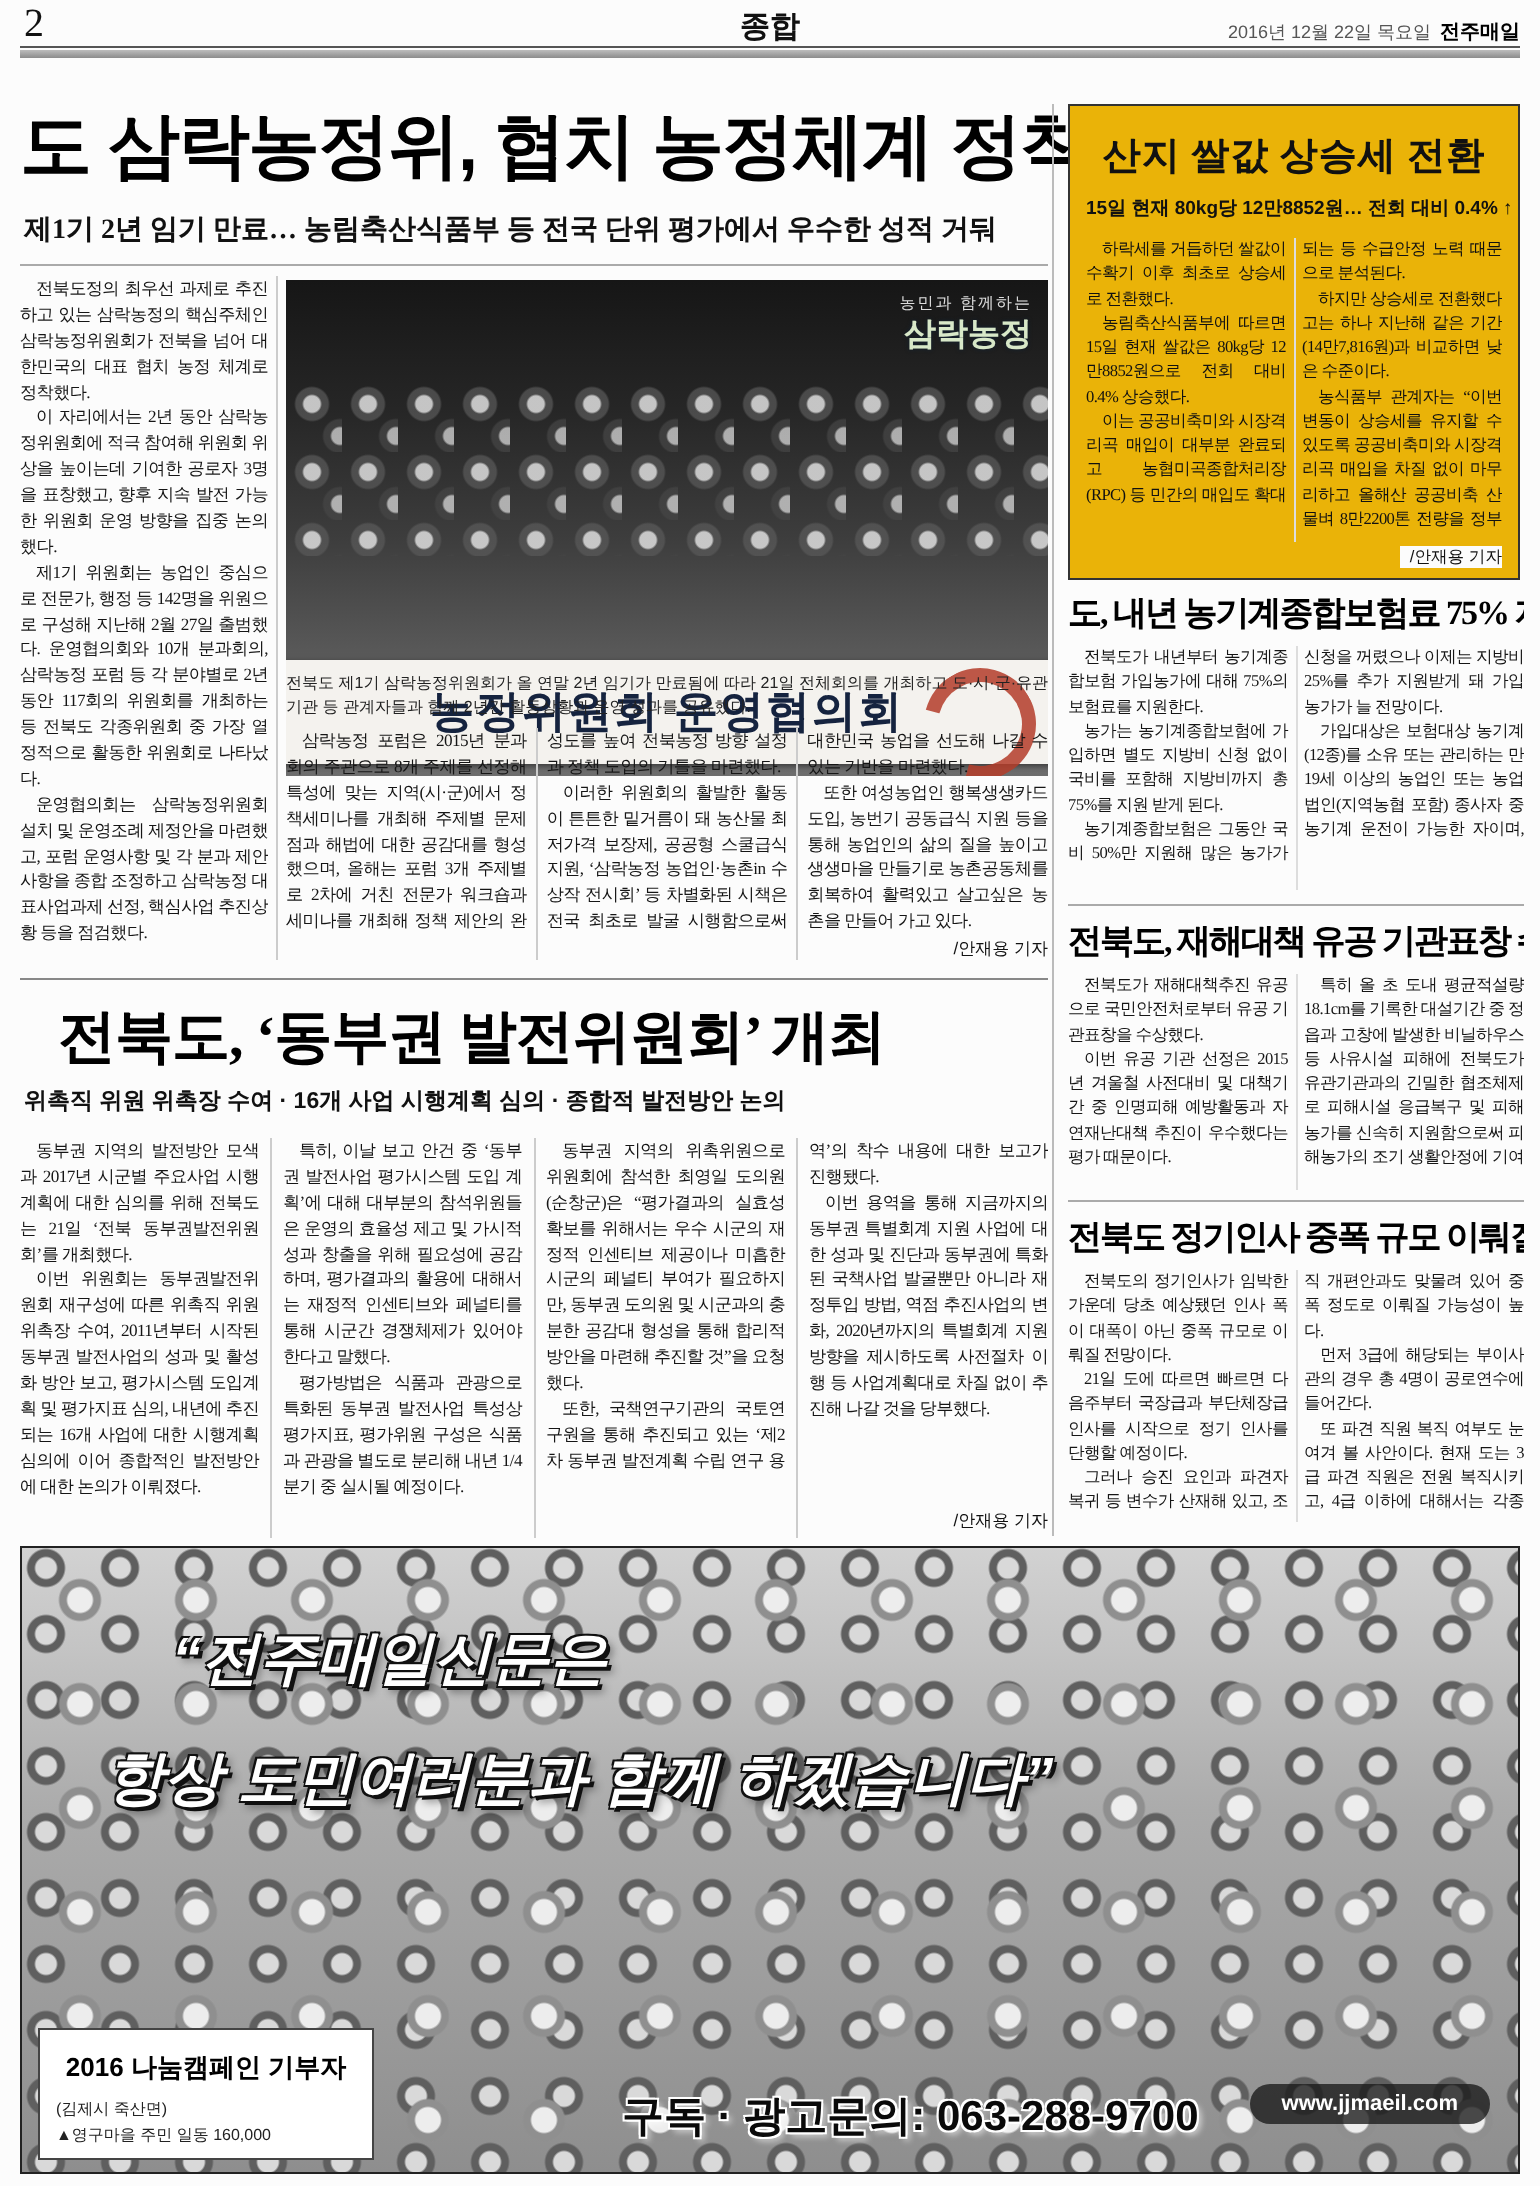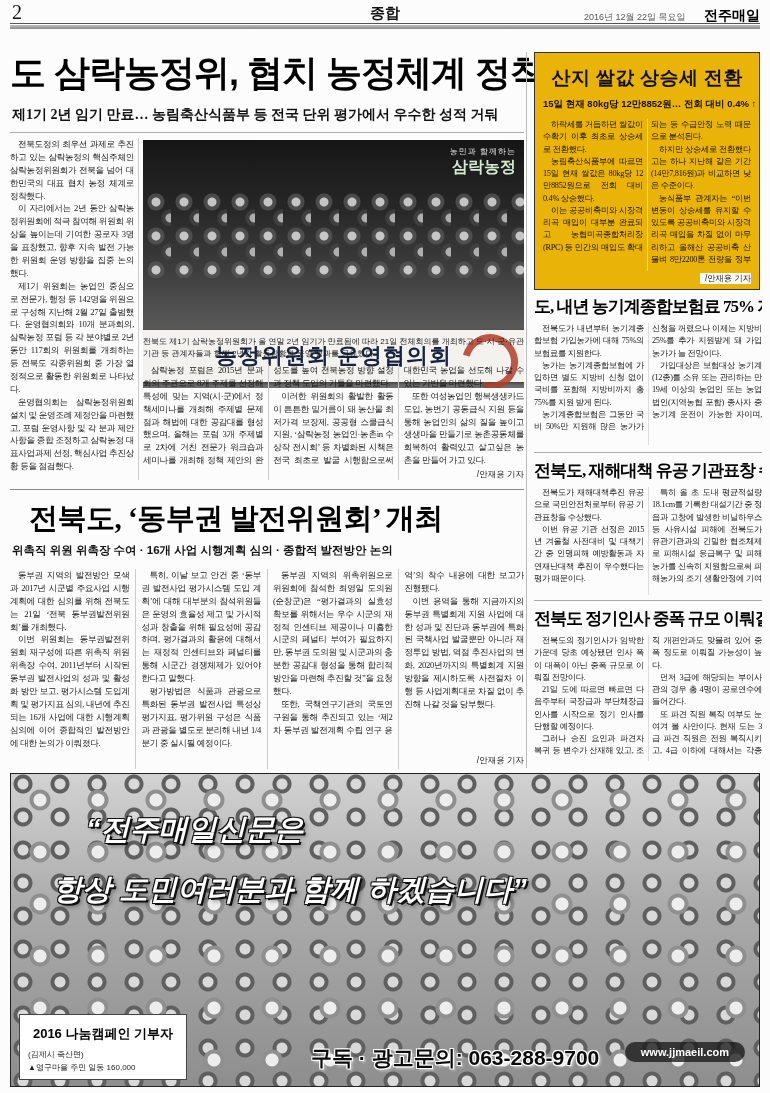--- a/index.html
+++ b/index.html
@@ -4,22 +4,22 @@
 <style>
   html,body{margin:0;padding:0;background:#e8e8e8;}
   #paper{position:relative;width:770px;height:1093px;background:#fcfcfc;margin:0 auto;
          font-family:"Liberation Serif",serif;color:#111;overflow:hidden;}
   
   .header{position:absolute;left:10px;right:10px;top:1px;height:21px;}
   .hd-page{position:absolute;left:2px;top:0;font-size:20px;font-family:"Liberation Serif",serif;}
   .hd-section{position:absolute;left:0;right:0;top:3px;text-align:center;font-size:15px;font-weight:bold;
               font-family:"Liberation Sans",sans-serif;}
   .hd-right{position:absolute;right:0;top:5px;font-family:"Liberation Sans",sans-serif;}
-  .hd-date{font-size:9px;color:#555;margin-right:14px;}
-  .hd-mast{font-size:14px;font-weight:900;color:#000;}
+  .hd-date{font-size:9px;color:#555;}
+  .hd-mast{font-size:10px;font-weight:900;color:#000;}
   .hd-rule1{position:absolute;left:10px;right:10px;top:23px;height:1px;background:#555;}
   .hd-rule2{position:absolute;left:10px;right:10px;top:25px;height:4px;
             background:linear-gradient(#bdbdbd,#8c8c8c);}
   
   .leftzone{position:absolute;left:10px;top:52px;width:514px;height:720px;}
   .main-headline{position:absolute;left:0;top:0;width:514px;font-family:"Liberation Sans",sans-serif;
                  font-weight:900;font-size:36px;line-height:1.15;letter-spacing:-1px;color:#000;white-space:nowrap;}
   .main-subhead{position:absolute;left:2px;top:54px;width:510px;font-family:"Liberation Serif",serif;
                 font-weight:bold;font-size:14px;color:#111;white-space:nowrap;}
   .subhead-rule{position:absolute;left:0;top:80px;width:514px;height:1px;background:#aaa;}

